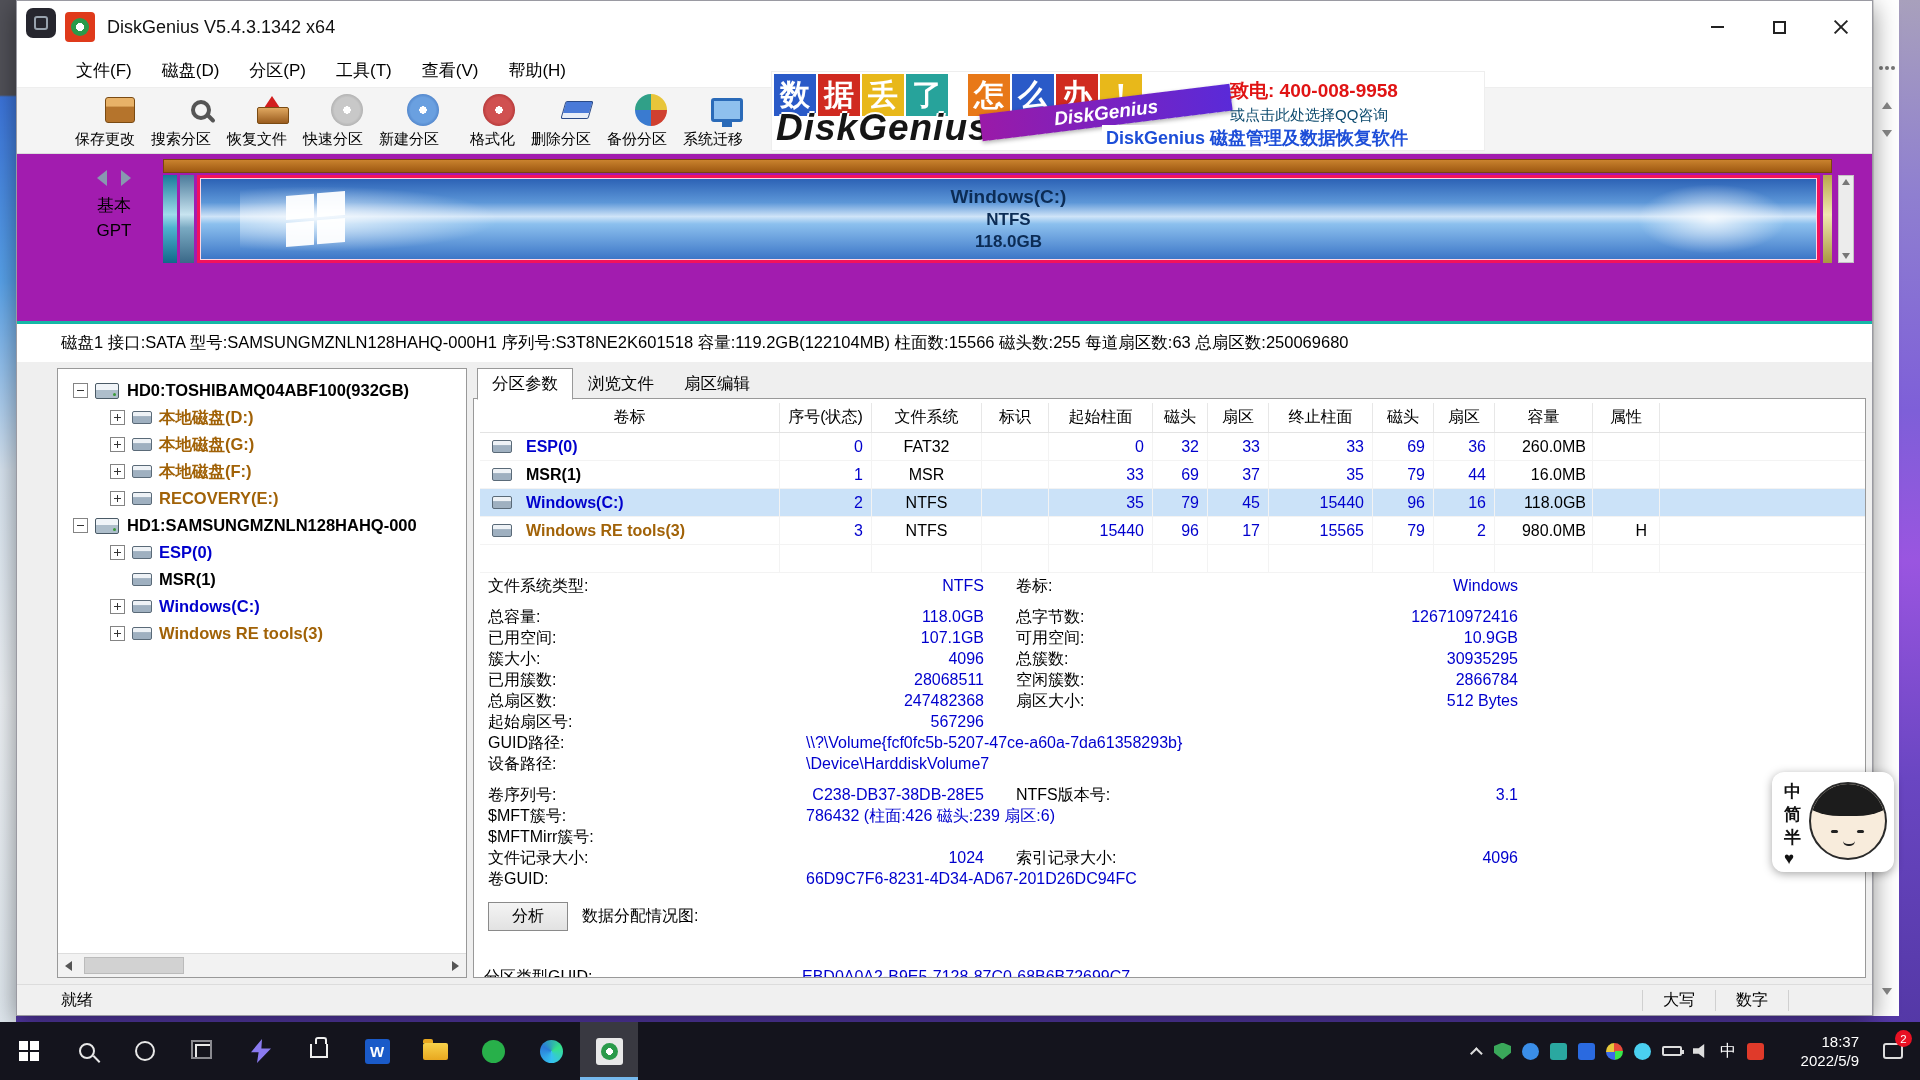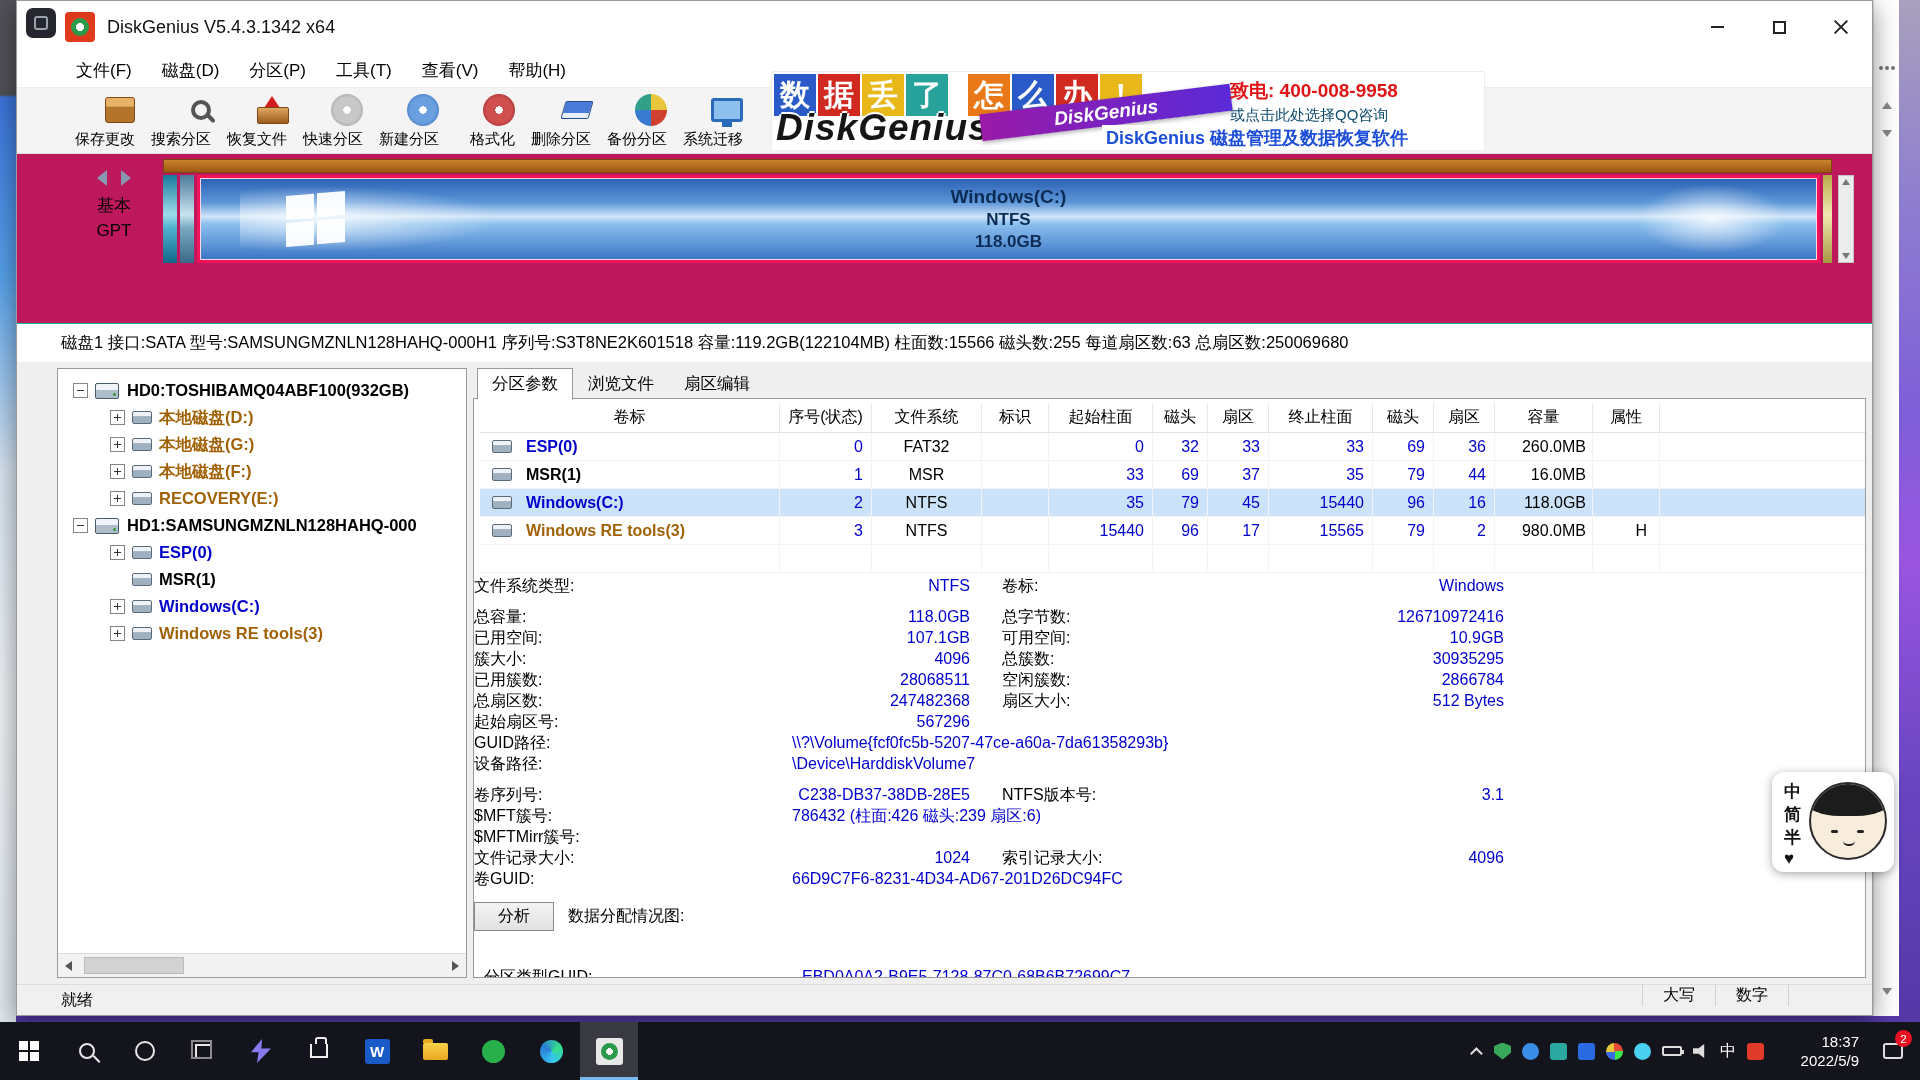--- a/index.html
+++ b/index.html
@@ -60,21 +60,21 @@
 .t0{left:2px;background:#2a5ac8}.t1{left:46px;background:#d02a20}.t2{left:90px;background:#e8b81a}.t3{left:134px;background:#27a39b}
 .t4{left:196px;background:#e87818}.t5{left:240px;background:#2a5ac8}.t6{left:284px;background:#d02a20}.t7{left:328px;background:#e8b81a}
 .b-brand{position:absolute;left:4px;bottom:1px;font-size:37px;font-weight:bold;font-style:italic;color:#151515;letter-spacing:1px;text-shadow:-2px 0 #fff,2px 0 #fff,0 -2px #fff,0 2px #fff;z-index:2}
 .b-ribbon{position:absolute;left:208px;top:27px;width:252px;height:27px;background:linear-gradient(90deg,#9a1aa8,#5a2ad8);color:#fff;font-weight:bold;font-size:19px;font-style:italic;display:flex;align-items:center;justify-content:center;transform:rotate(-7deg);box-shadow:0 2px 4px rgba(0,0,0,.3);z-index:3}
 .b-right{flex:1;display:flex;flex-direction:column;padding:6px 8px 4px 10px;z-index:4}
 .b-phone{color:#e01414;font-weight:bold;font-size:19px;white-space:nowrap}
 .b-qq{color:#0c4a6e;font-size:15px;margin-top:2px;white-space:nowrap}
 .b-tagline{color:#1d4ed8;font-weight:bold;font-size:18px;margin-top:auto;white-space:nowrap;margin-left:-128px;background:#fff;padding:1px 4px}
 
 
-.diskmap{height:170px;background:#be185d;position:relative;border-bottom:1px solid #14b8a6}
+.diskmap{height:170px;background:#a21caf;position:relative;border-bottom:3px solid #14b8a6}
 .map-nav{position:absolute;left:58px;top:12px;width:78px;text-align:center;font-size:17px;color:#000}
 .nav-arrows{display:flex;justify-content:center;gap:14px;margin-bottom:7px;padding-top:4px}
 .tri{width:0;height:0;border-top:8px solid transparent;border-bottom:8px solid transparent}
 .tri.l{border-right:10px solid #8898b0}
 .tri.r{border-left:10px solid #8898b0}
 .map-label{line-height:25px;font-size:17px}
 .strip-brown{position:absolute;left:146px;top:5px;right:40px;height:14px;background:linear-gradient(180deg,#c9822e,#9e5811);border:1px solid #7a450e}
 .parts{position:absolute;left:146px;top:21px;right:40px;height:88px;display:flex;gap:3px}
 .p-esp{width:14px;height:100%;background:linear-gradient(180deg,#167a9a,#9fdceb 45%,#4fb2cf 60%,#10688a)}
 .p-msr{width:14px;height:100%;background:linear-gradient(180deg,#4a7a9a,#c8e4f0 45%,#7aaac2 60%,#3a6888)}
@@ -124,36 +124,36 @@
 .head .tc{justify-content:center;border-right:1px solid #e7e7e7}
 .c0{width:300px}.c1{width:92px}.c2{width:110px}.c3{width:67px}.c4{width:104px}.c5{width:55px}.c6{width:61px}.c7{width:104px}.c8{width:61px}.c9{width:61px}.c10{width:98px}.c11{width:67px}
 .num{justify-content:flex-end;padding-right:8px;color:#0000cd}
 .ctr{justify-content:center}
 .rgt{justify-content:flex-end;padding-right:6px}
 .attr{justify-content:flex-end;padding-right:12px}
 .volcell{padding-left:12px;gap:7px;font-weight:bold}
 .sel{background:#cbe2f8}
 
 
-.details{position:absolute;left:0;top:176px;right:8px;font-size:16px;color:#000}
+.details{position:absolute;left:14px;top:176px;right:8px;font-size:16px;color:#000}
 .drow{position:relative;height:21px;line-height:21px}
 .gap-after{margin-bottom:10px}
 .dl1{position:absolute;left:0;white-space:nowrap}
 .dv1{position:absolute;left:0;width:496px;text-align:right;color:#0000cd;white-space:nowrap}
 .wide .dv1{left:318px;width:760px;text-align:left}
 .dl2{position:absolute;left:528px;white-space:nowrap}
 .dv2{position:absolute;left:528px;width:502px;text-align:right;color:#0000cd;white-space:nowrap}
 .analyze-row{margin-top:12px;display:flex;align-items:center;gap:14px;height:30px}
 .analyze-btn{width:80px;height:29px;background:linear-gradient(180deg,#f4f4f4,#e2e2e2);border:1px solid #8a8a8a;font-size:16px;color:#000}
 .clipped{position:absolute;left:10px;bottom:-10px;font-size:16px}
 
 
 .statusbar{height:31px;background:#f0f0f0;border-top:1px solid #dcdcdc;display:flex;align-items:center;font-size:16px;color:#000}
 .sb-ready{padding-left:44px}
-.sb-right{margin-left:auto;display:flex;height:100%;align-items:flex-start}
+.sb-right{margin-left:auto;display:flex;height:100%;align-items:center}
 .sb-cell{padding:0 20px;height:70%;display:flex;align-items:center;border-left:1px solid #d0d0d0}
 .sb-pad{width:84px;height:70%;border-left:1px solid #d0d0d0}
 
 
 .taskbar{position:absolute;left:0;bottom:0;width:1920px;height:58px;background:#14141d;display:flex;align-items:center;z-index:30}
 .tb-item{width:58px;height:58px;display:flex;align-items:center;justify-content:center;flex:none}
 .tb-item.active{background:rgba(255,255,255,.16);box-shadow:inset 0 -3px 0 #76b9ed}
 .start-ic{display:grid;grid-template-columns:9px 9px;grid-template-rows:9px 9px;gap:2px}
 .start-ic span{background:#fff}
 .search-ic{width:16px;height:16px;border:2px solid #e8e8e8;border-radius:50%;position:relative}

